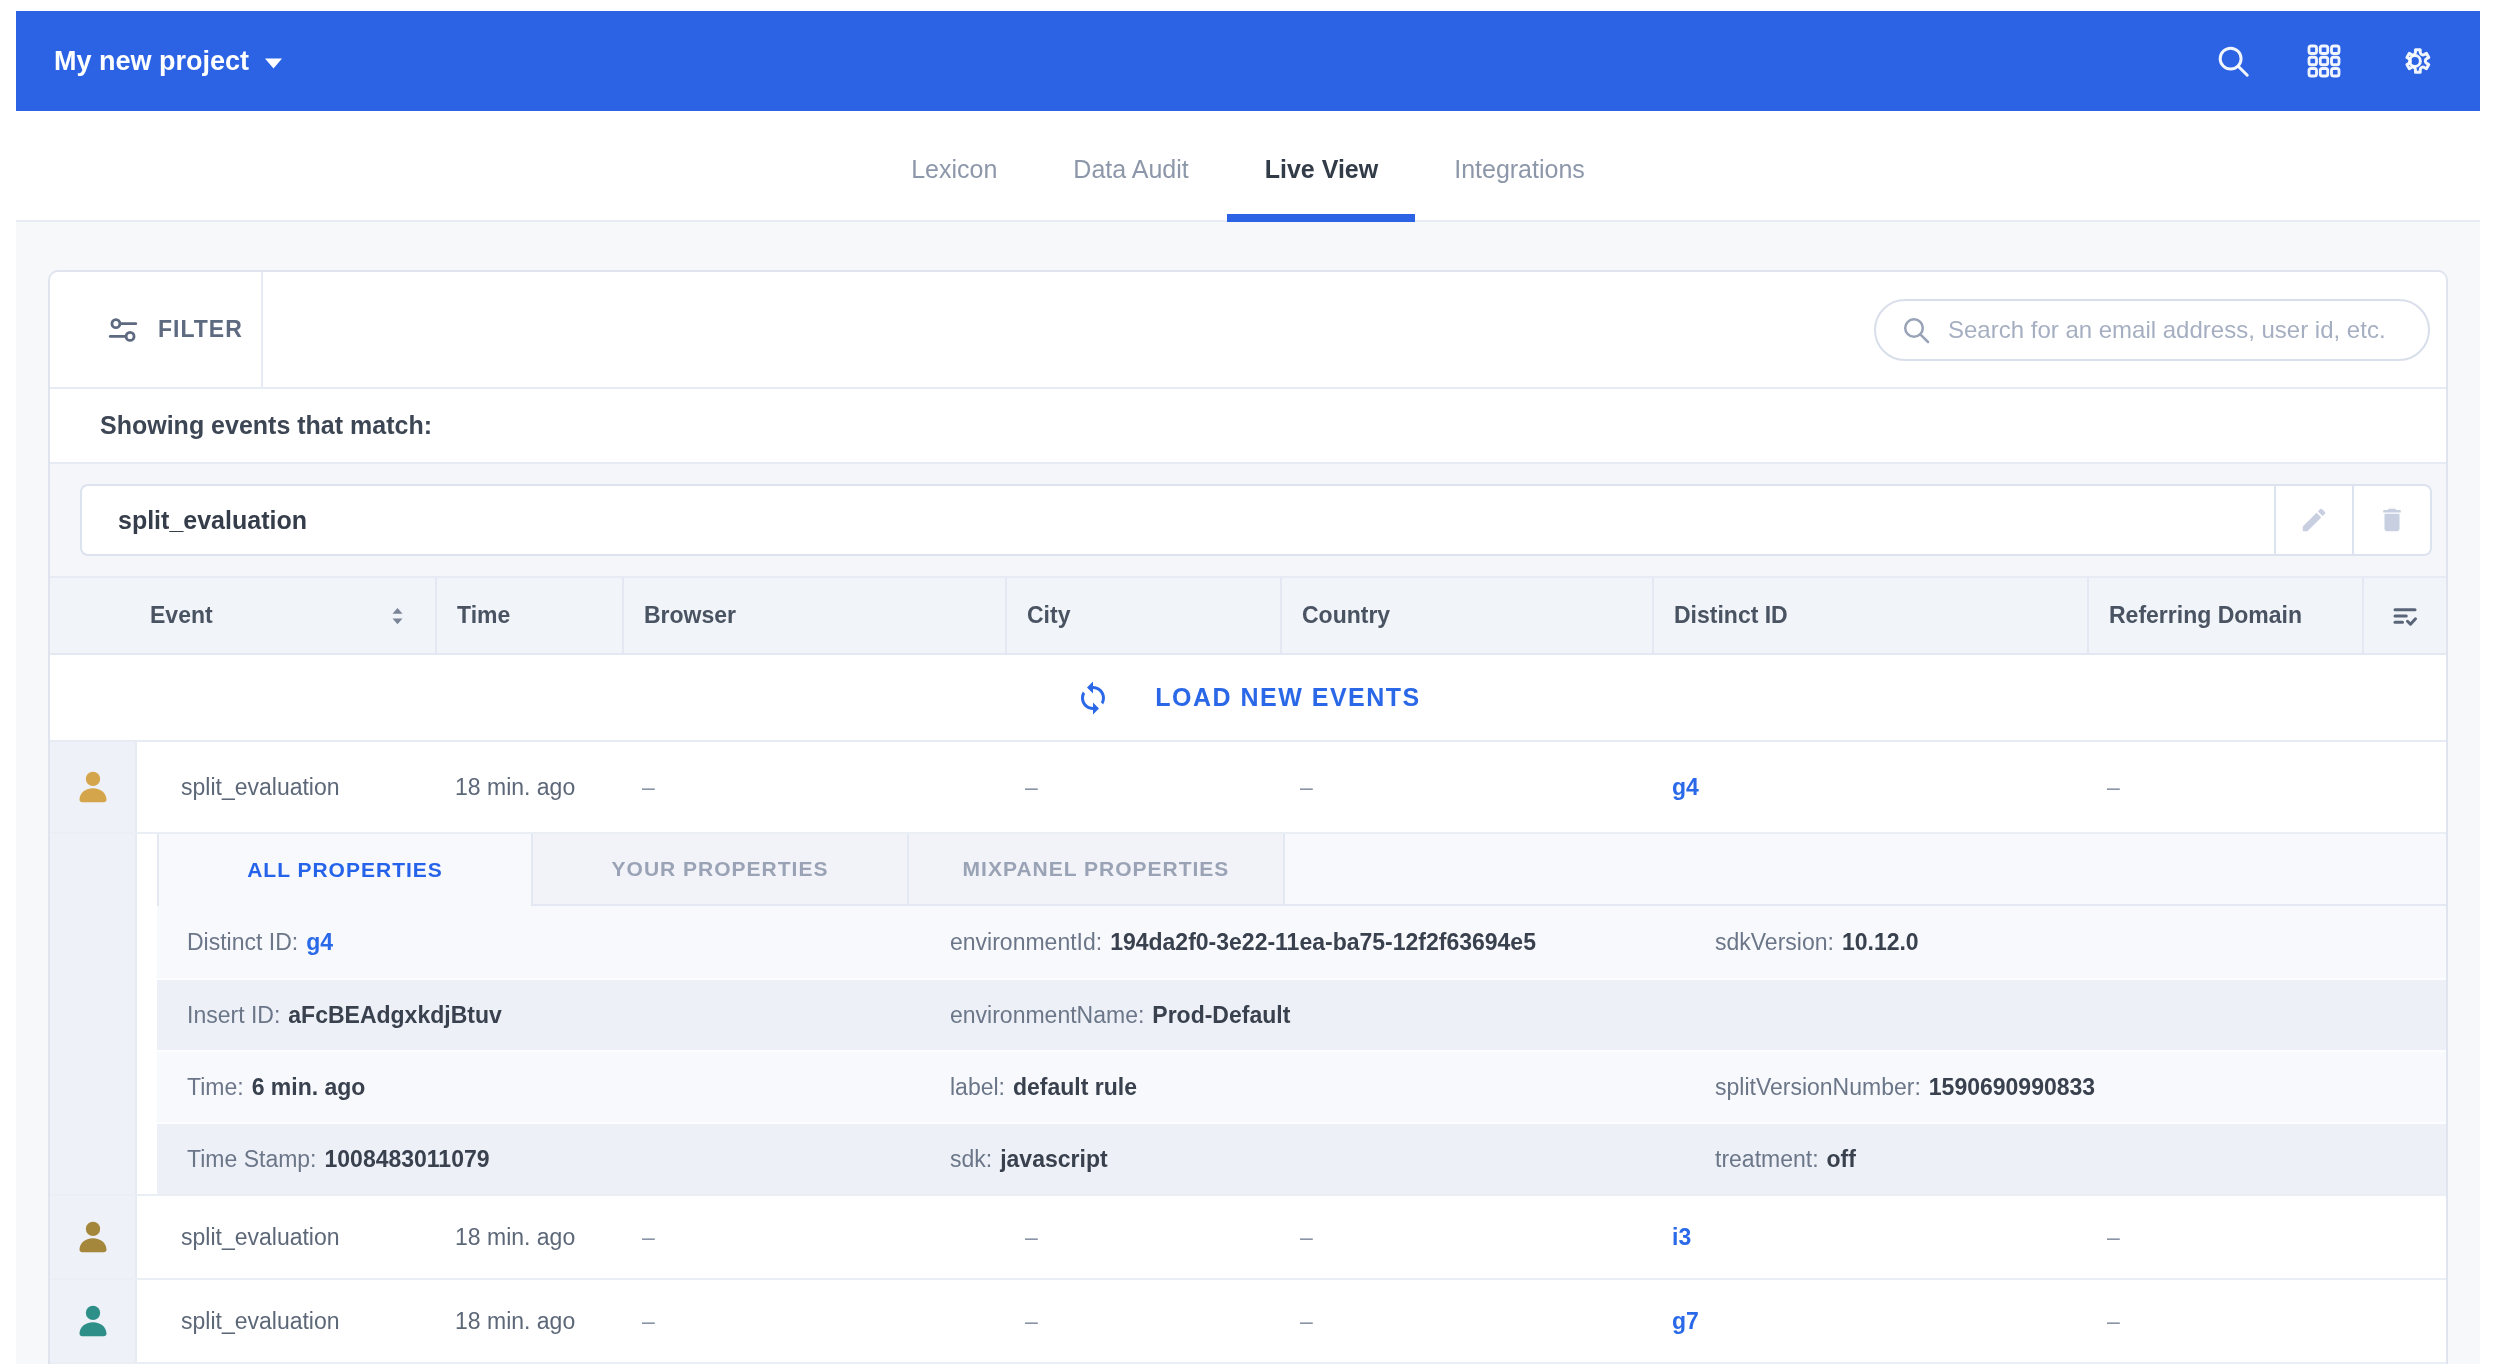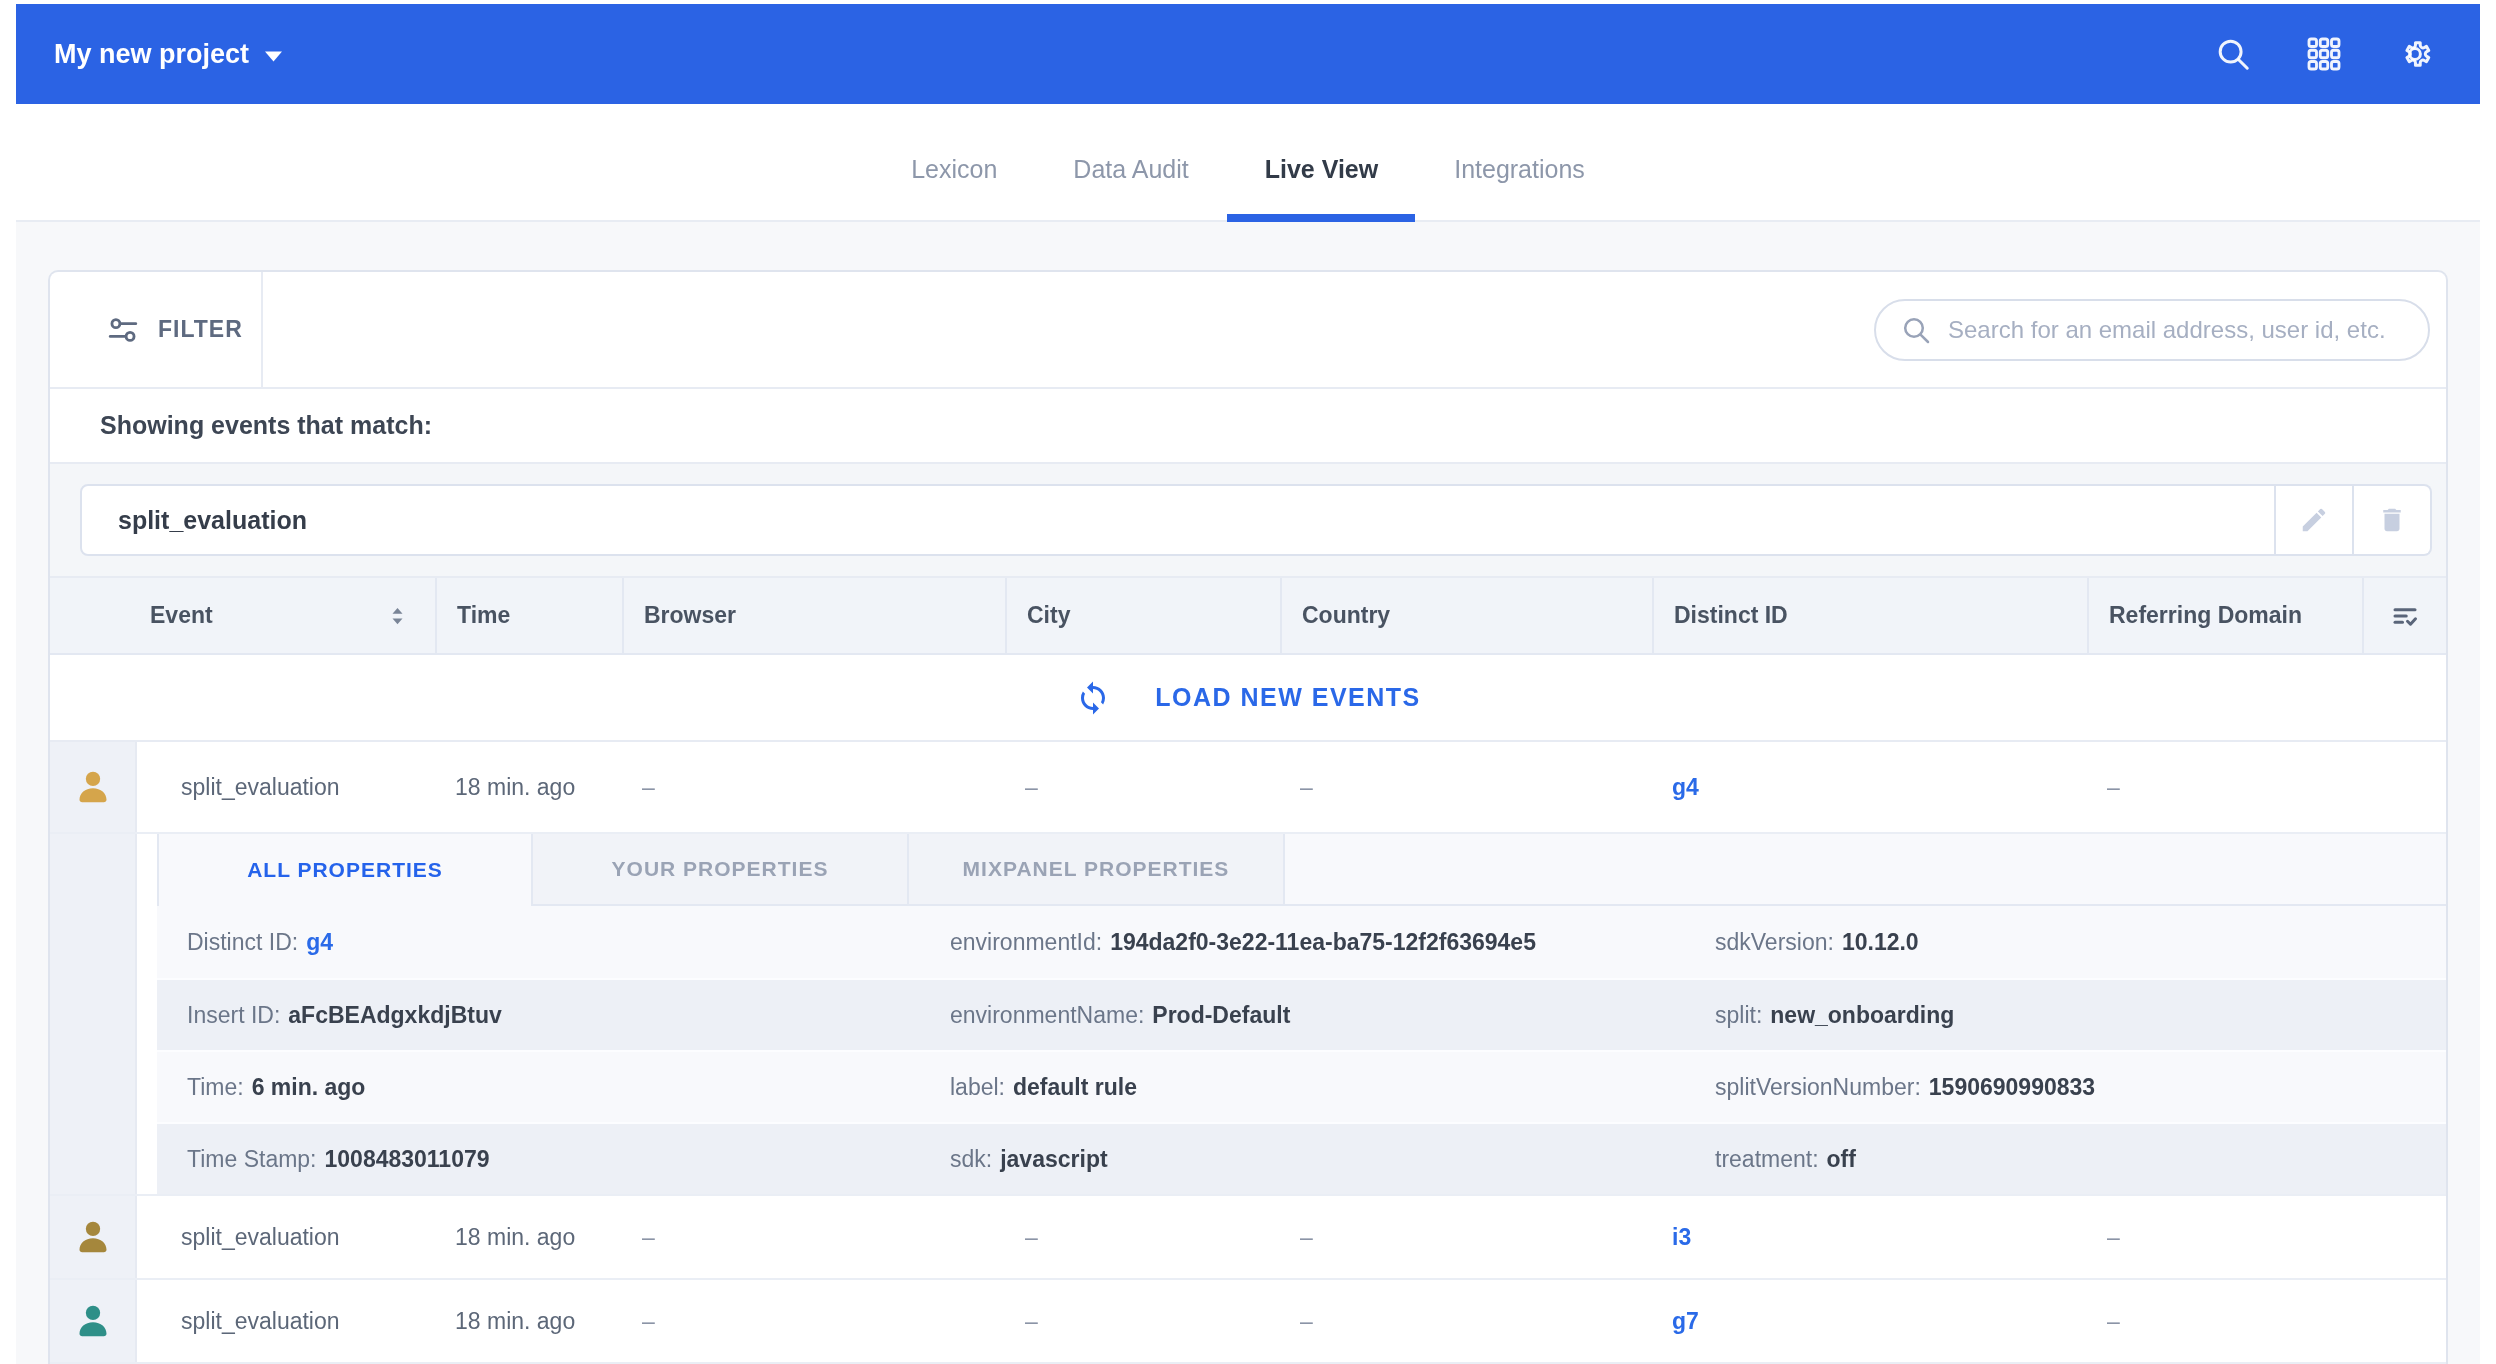--- a/index.html
+++ b/index.html
@@ -6,21 +6,21 @@
   html,body { background:#fff; }
   body {
     width: 2496px; height: 1364px;
     font-family: "Liberation Sans", sans-serif;
     position: relative; overflow: hidden;
   }
   svg { display:block; }
 
   
   .navbar {
-    position:absolute; left:16px; top:4px; width:2464px; height:100px;
+    position:absolute; left:16px; top:11px; width:2464px; height:100px;
     background:#2b63e4; display:flex; align-items:center; color:#fff;
   }
   .project {
     display:flex; align-items:center; gap:16px; margin-left:38px;
     font-weight:bold; font-size:27px; cursor:pointer;
   }
   .project .caret { color:#fff; margin-top:4px; }
   .nav-links {
     position:absolute; left:50%; transform:translateX(-50%);
     display:flex; gap:62px; align-items:center;
@@ -356,21 +356,20 @@
         </div>
         <div class="props">
           <div class="prop-row">
             <div><span class="prop-label">Distinct ID:</span><span class="prop-value link">g4</span></div>
             <div><span class="prop-label">environmentId:</span><span class="prop-value">194da2f0-3e22-11ea-ba75-12f2f63694e5</span></div>
             <div><span class="prop-label">sdkVersion:</span><span class="prop-value">10.12.0</span></div>
           </div>
           <div class="prop-row">
             <div><span class="prop-label">Insert ID:</span><span class="prop-value">aFcBEAdgxkdjBtuv</span></div>
             <div><span class="prop-label">environmentName:</span><span class="prop-value">Prod-Default</span></div>
-            <div><span class="prop-label">split:</span><span class="prop-value">new_onboarding</span></div>
           </div>
           <div class="prop-row">
             <div><span class="prop-label">Time:</span><span class="prop-value">6 min. ago</span></div>
             <div><span class="prop-label">label:</span><span class="prop-value">default rule</span></div>
             <div><span class="prop-label">splitVersionNumber:</span><span class="prop-value">1590690990833</span></div>
           </div>
           <div class="prop-row">
             <div><span class="prop-label">Time Stamp:</span><span class="prop-value">1008483011079</span></div>
             <div><span class="prop-label">sdk:</span><span class="prop-value">javascript</span></div>
             <div><span class="prop-label">treatment:</span><span class="prop-value">off</span></div>

